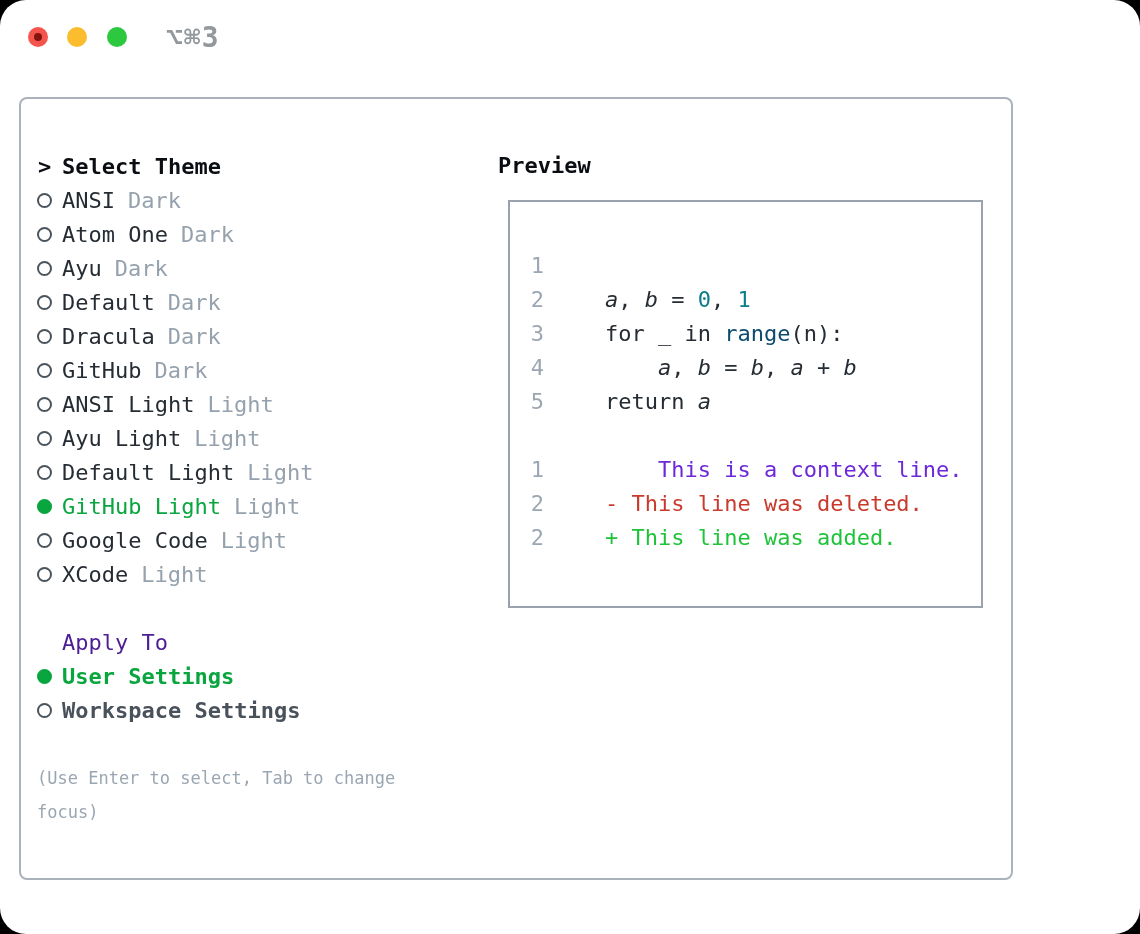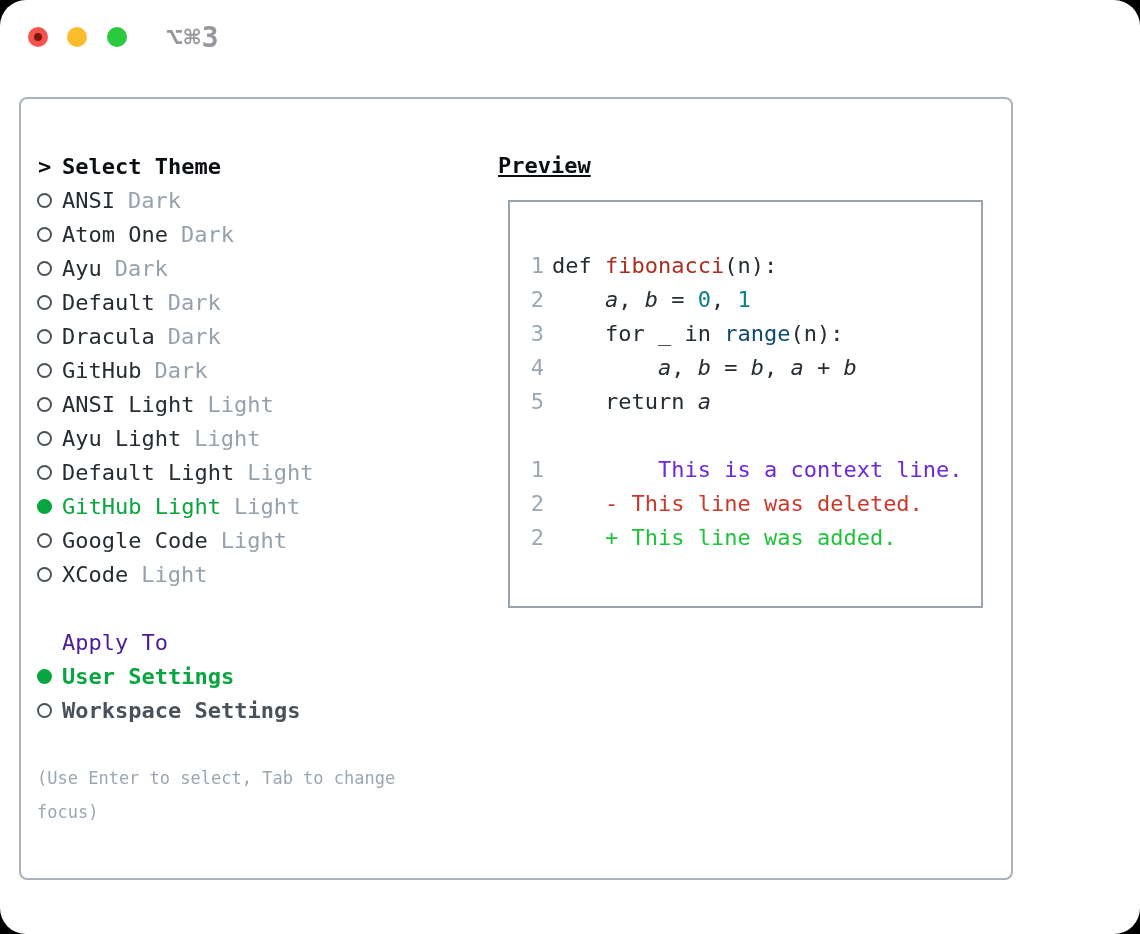--- a/index.html
+++ b/index.html
@@ -27,21 +27,21 @@
   .sub-title{color:#4c1d95;padding-left:25px;}
   .radio{width:15px;height:15px;border-radius:50%;border:2px solid #4b545d;box-sizing:border-box;margin-right:10px;flex:none;background:transparent;}
   .radio.on{background:#09a53f;border-color:#09a53f;}
   .opt-label{color:#262c33;}
   .apply-list .opt-label{color:#49515a;font-weight:bold;}
   .row.selected .opt-label{color:#09a53f;}
   .variant{color:#95a1ad;margin-left:13px;}
   .hint{color:#9aa6b2;font-size:17px;line-height:34px;width:424px;}
 
   
-  .preview-title{position:absolute;left:477px;top:50px;height:34px;line-height:34px;font-size:22px;font-weight:bold;color:#0a0e13;text-decoration:underline;}
+  .preview-title{position:absolute;left:477px;top:50px;height:34px;line-height:34px;font-size:22px;font-weight:bold;color:#0a0e13;}
   .preview-box{position:absolute;left:487px;top:101px;width:475px;height:408px;border:2px solid #9aa3ad;box-sizing:border-box;background:#fff;}
   .code-lines{padding:47px 0 0 20px;}
   .code-line{display:flex;height:34px;line-height:34px;font-size:22px;white-space:pre;}
   .ln{width:14px;margin-right:8px;flex:none;text-align:right;color:#9ba7b3;}
   .code-content{white-space:pre;}
   .tok-plain{color:#262c33;}
   .tok-func{color:#ab2e20;}
   .tok-num{color:#0b7e87;}
   .tok-builtin{color:#0c4a6e;}
   .tok-var{color:#262c33;font-style:italic;}
@@ -97,21 +97,21 @@
 
       <div class="gap"></div>
 
       <div class="hint">(Use Enter to select, Tab to change focus)</div>
     </div>
 
     <div class="preview-title">Preview</div>
 
     <div class="preview-box">
       <div id="code-lines" class="code-lines">
-          <div class="code-line"><span class="ln">1</span><span class="code-content"><span class="tok-plain">def </span><span class="tok-func">fibonacci</span><span class="tok-plain">(n):</span></span></div>
+          <div class="code-line"><span class="ln">1</span></div>
           <div class="code-line"><span class="ln">2</span><span class="code-content"><span class="tok-plain">    </span><span class="tok-var">a</span><span class="tok-plain">, </span><span class="tok-var">b</span><span class="tok-plain"> = </span><span class="tok-num">0</span><span class="tok-plain">, </span><span class="tok-num">1</span></span></div>
           <div class="code-line"><span class="ln">3</span><span class="code-content"><span class="tok-plain">    for _ in </span><span class="tok-builtin">range</span><span class="tok-plain">(n):</span></span></div>
           <div class="code-line"><span class="ln">4</span><span class="code-content"><span class="tok-plain">        </span><span class="tok-var">a</span><span class="tok-plain">, </span><span class="tok-var">b</span><span class="tok-plain"> = </span><span class="tok-var">b</span><span class="tok-plain">, </span><span class="tok-var">a</span><span class="tok-plain"> + </span><span class="tok-var">b</span></span></div>
           <div class="code-line"><span class="ln">5</span><span class="code-content"><span class="tok-plain">    return </span><span class="tok-var">a</span></span></div>
           <div class="code-line"><span class="ln"></span><span class="code-content"></span></div>
           <div class="code-line"><span class="ln">1</span><span class="code-content"><span class="tok-context">        This is a context line.</span></span></div>
           <div class="code-line"><span class="ln">2</span><span class="code-content"><span class="tok-deleted">    - This line was deleted.</span></span></div>
           <div class="code-line"><span class="ln">2</span><span class="code-content"><span class="tok-added">    + This line was added.</span></span></div>
         </div>
     </div>

